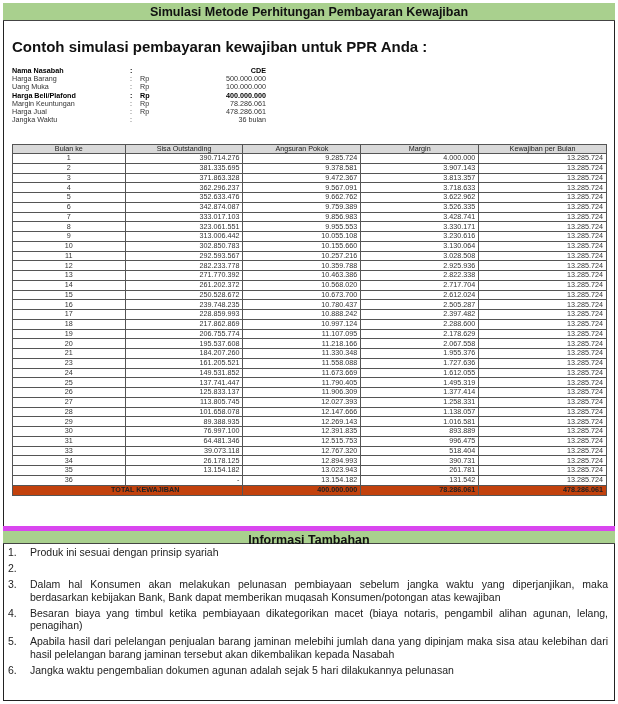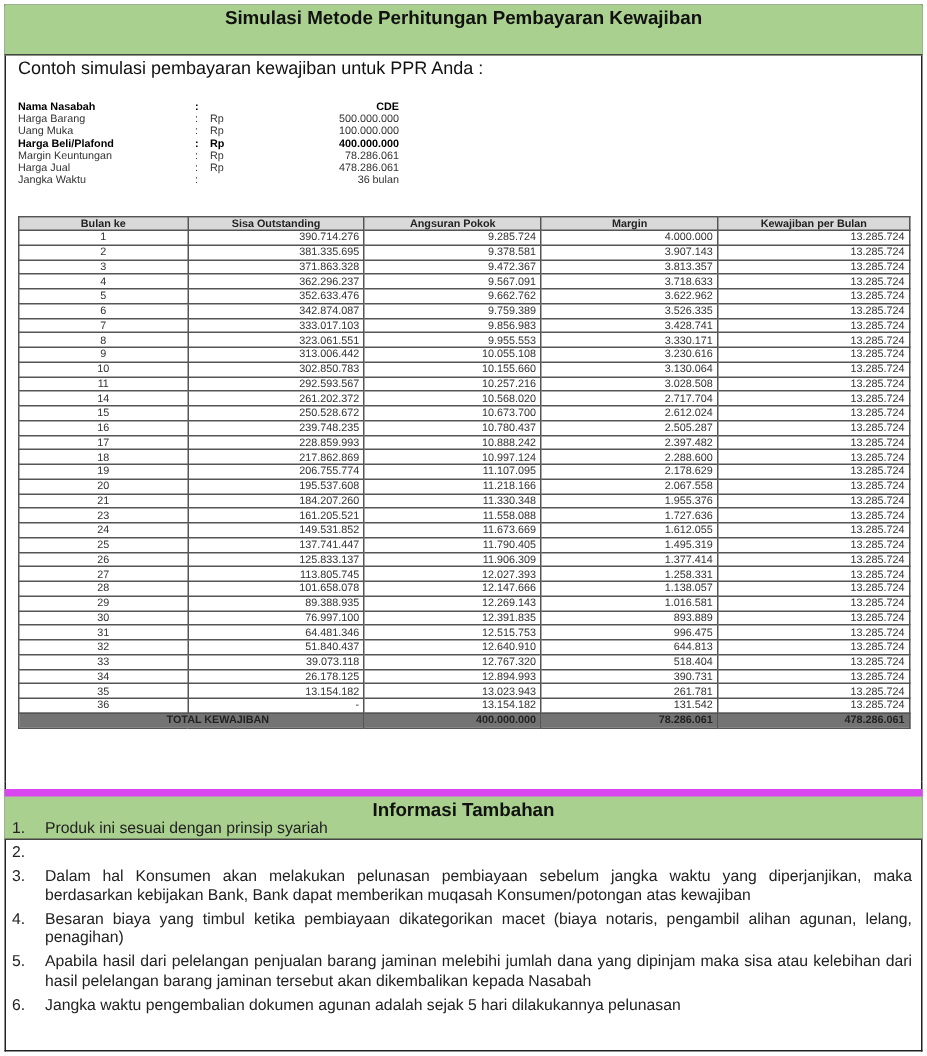--- a/index.html
+++ b/index.html
@@ -1,33 +1,33 @@
 <!DOCTYPE html>
 <html><head>
 <meta charset="utf-8">
 <style>
   * { box-sizing: border-box; margin: 0; padding: 0; }
   body { width: 618px; height: 704px; background: #fff; font-family: "Liberation Sans", sans-serif; color: #111; position: relative; overflow: hidden; }
   .frame { position: absolute; left: 3px; top: 3px; width: 612px; height: 518px; border: 1.5px solid #222; border-bottom: none; }
   .frame2 { position: absolute; left: 3px; top: 521px; width: 612px; height: 180px; border: 1.5px solid #222; border-top: none; }
-  .green-bar { background: #a9d08e; border-bottom: 1px solid #444; text-align: center; font-weight: bold; font-size: 12.5px; height: 34px; line-height: 18px; }
+  .green-bar { background: #a9d08e; border-bottom: 1px solid #444; text-align: center; font-weight: bold; font-size: 12.5px; height: 18px; line-height: 18px; }
   .top-bar { position: absolute; left: 3px; top: 3px; width: 612px; }
-  .subtitle { position: absolute; left: 12px; top: 38px; font-size: 12px; font-weight: normal; }
+  .subtitle { position: absolute; left: 12px; top: 38px; font-size: 15px; font-weight: bold; }
   .info-grid { position: absolute; left: 12px; top: 67px; font-size: 7.2px; color: #333; }
   .info-row { display: flex; height: 8.2px; line-height: 8.2px; }
   .info-label { width: 118px; }
   .info-colon { width: 10px; }
   .info-cur { width: 20px; }
   .info-val { width: 106px; text-align: right; }
   .bold { font-weight: bold; color: #000; align-items: flex-end; }
   table { position: absolute; left: 12px; top: 144px; width: 595px; border-collapse: collapse; font-size: 7.2px; color: #333; }
-  th { background: #d9d9d9; border: 1px solid #555; height: 9px; line-height: 8px; font-weight: bold; color: #222; }
+  th { background: #d9d9d9; border: 1px solid #555; height: 9px; line-height: 8px; font-weight: normal; color: #222; }
   td { border: 1px solid #555; height: 9.75px; line-height: 8px; padding: 0 3px; text-align: right; }
   td.c { text-align: center; }
-  tr.total td { background: #737373; font-weight: bold; color: #222; height: 10px; padding-left: 38px; }
+  tr.total td { background: #c2410c; font-weight: bold; color: #222; height: 10px; padding-left: 38px; }
   col.c1 { width: 113px; } col.c2 { width: 118px; } col.c3 { width: 118px; } col.c4 { width: 118px; } col.c5 { width: 128px; }
   .info-head { position: absolute; left: 3px; top: 526px; width: 612px; border-top: 5px solid #d946ef; }
   .notes { position: absolute; left: 8px; top: 546px; width: 600px; font-size: 10.5px; color: #222; }
   .note { display: flex; margin-bottom: 3.5px; line-height: 12.5px; }
   .note-num { width: 22px; flex: none; }
   .note-text { text-align: justify; }
 </style>
 </head>
 <body>
 
@@ -174,20 +174,34 @@
         <td>13.285.724</td>
       </tr>
       <tr>
         <td class="c">11</td>
         <td>292.593.567</td>
         <td>10.257.216</td>
         <td>3.028.508</td>
         <td>13.285.724</td>
       </tr>
       <tr>
+        <td class="c">12</td>
+        <td>282.233.778</td>
+        <td>10.359.788</td>
+        <td>2.925.936</td>
+        <td>13.285.724</td>
+      </tr>
+      <tr>
+        <td class="c">13</td>
+        <td>271.770.392</td>
+        <td>10.463.386</td>
+        <td>2.822.338</td>
+        <td>13.285.724</td>
+      </tr>
+      <tr>
         <td class="c">14</td>
         <td>261.202.372</td>
         <td>10.568.020</td>
         <td>2.717.704</td>
         <td>13.285.724</td>
       </tr>
       <tr>
         <td class="c">15</td>
         <td>250.528.672</td>
         <td>10.673.700</td>
@@ -290,27 +304,20 @@
         <td>76.997.100</td>
         <td>12.391.835</td>
         <td>893.889</td>
         <td>13.285.724</td>
       </tr>
       <tr>
         <td class="c">31</td>
         <td>64.481.346</td>
         <td>12.515.753</td>
         <td>996.475</td>
-        <td>13.285.724</td>
-      </tr>
-      <tr>
-        <td class="c">32</td>
-        <td>51.840.437</td>
-        <td>12.640.910</td>
-        <td>644.813</td>
         <td>13.285.724</td>
       </tr>
       <tr>
         <td class="c">33</td>
         <td>39.073.118</td>
         <td>12.767.320</td>
         <td>518.404</td>
         <td>13.285.724</td>
       </tr>
       <tr>

